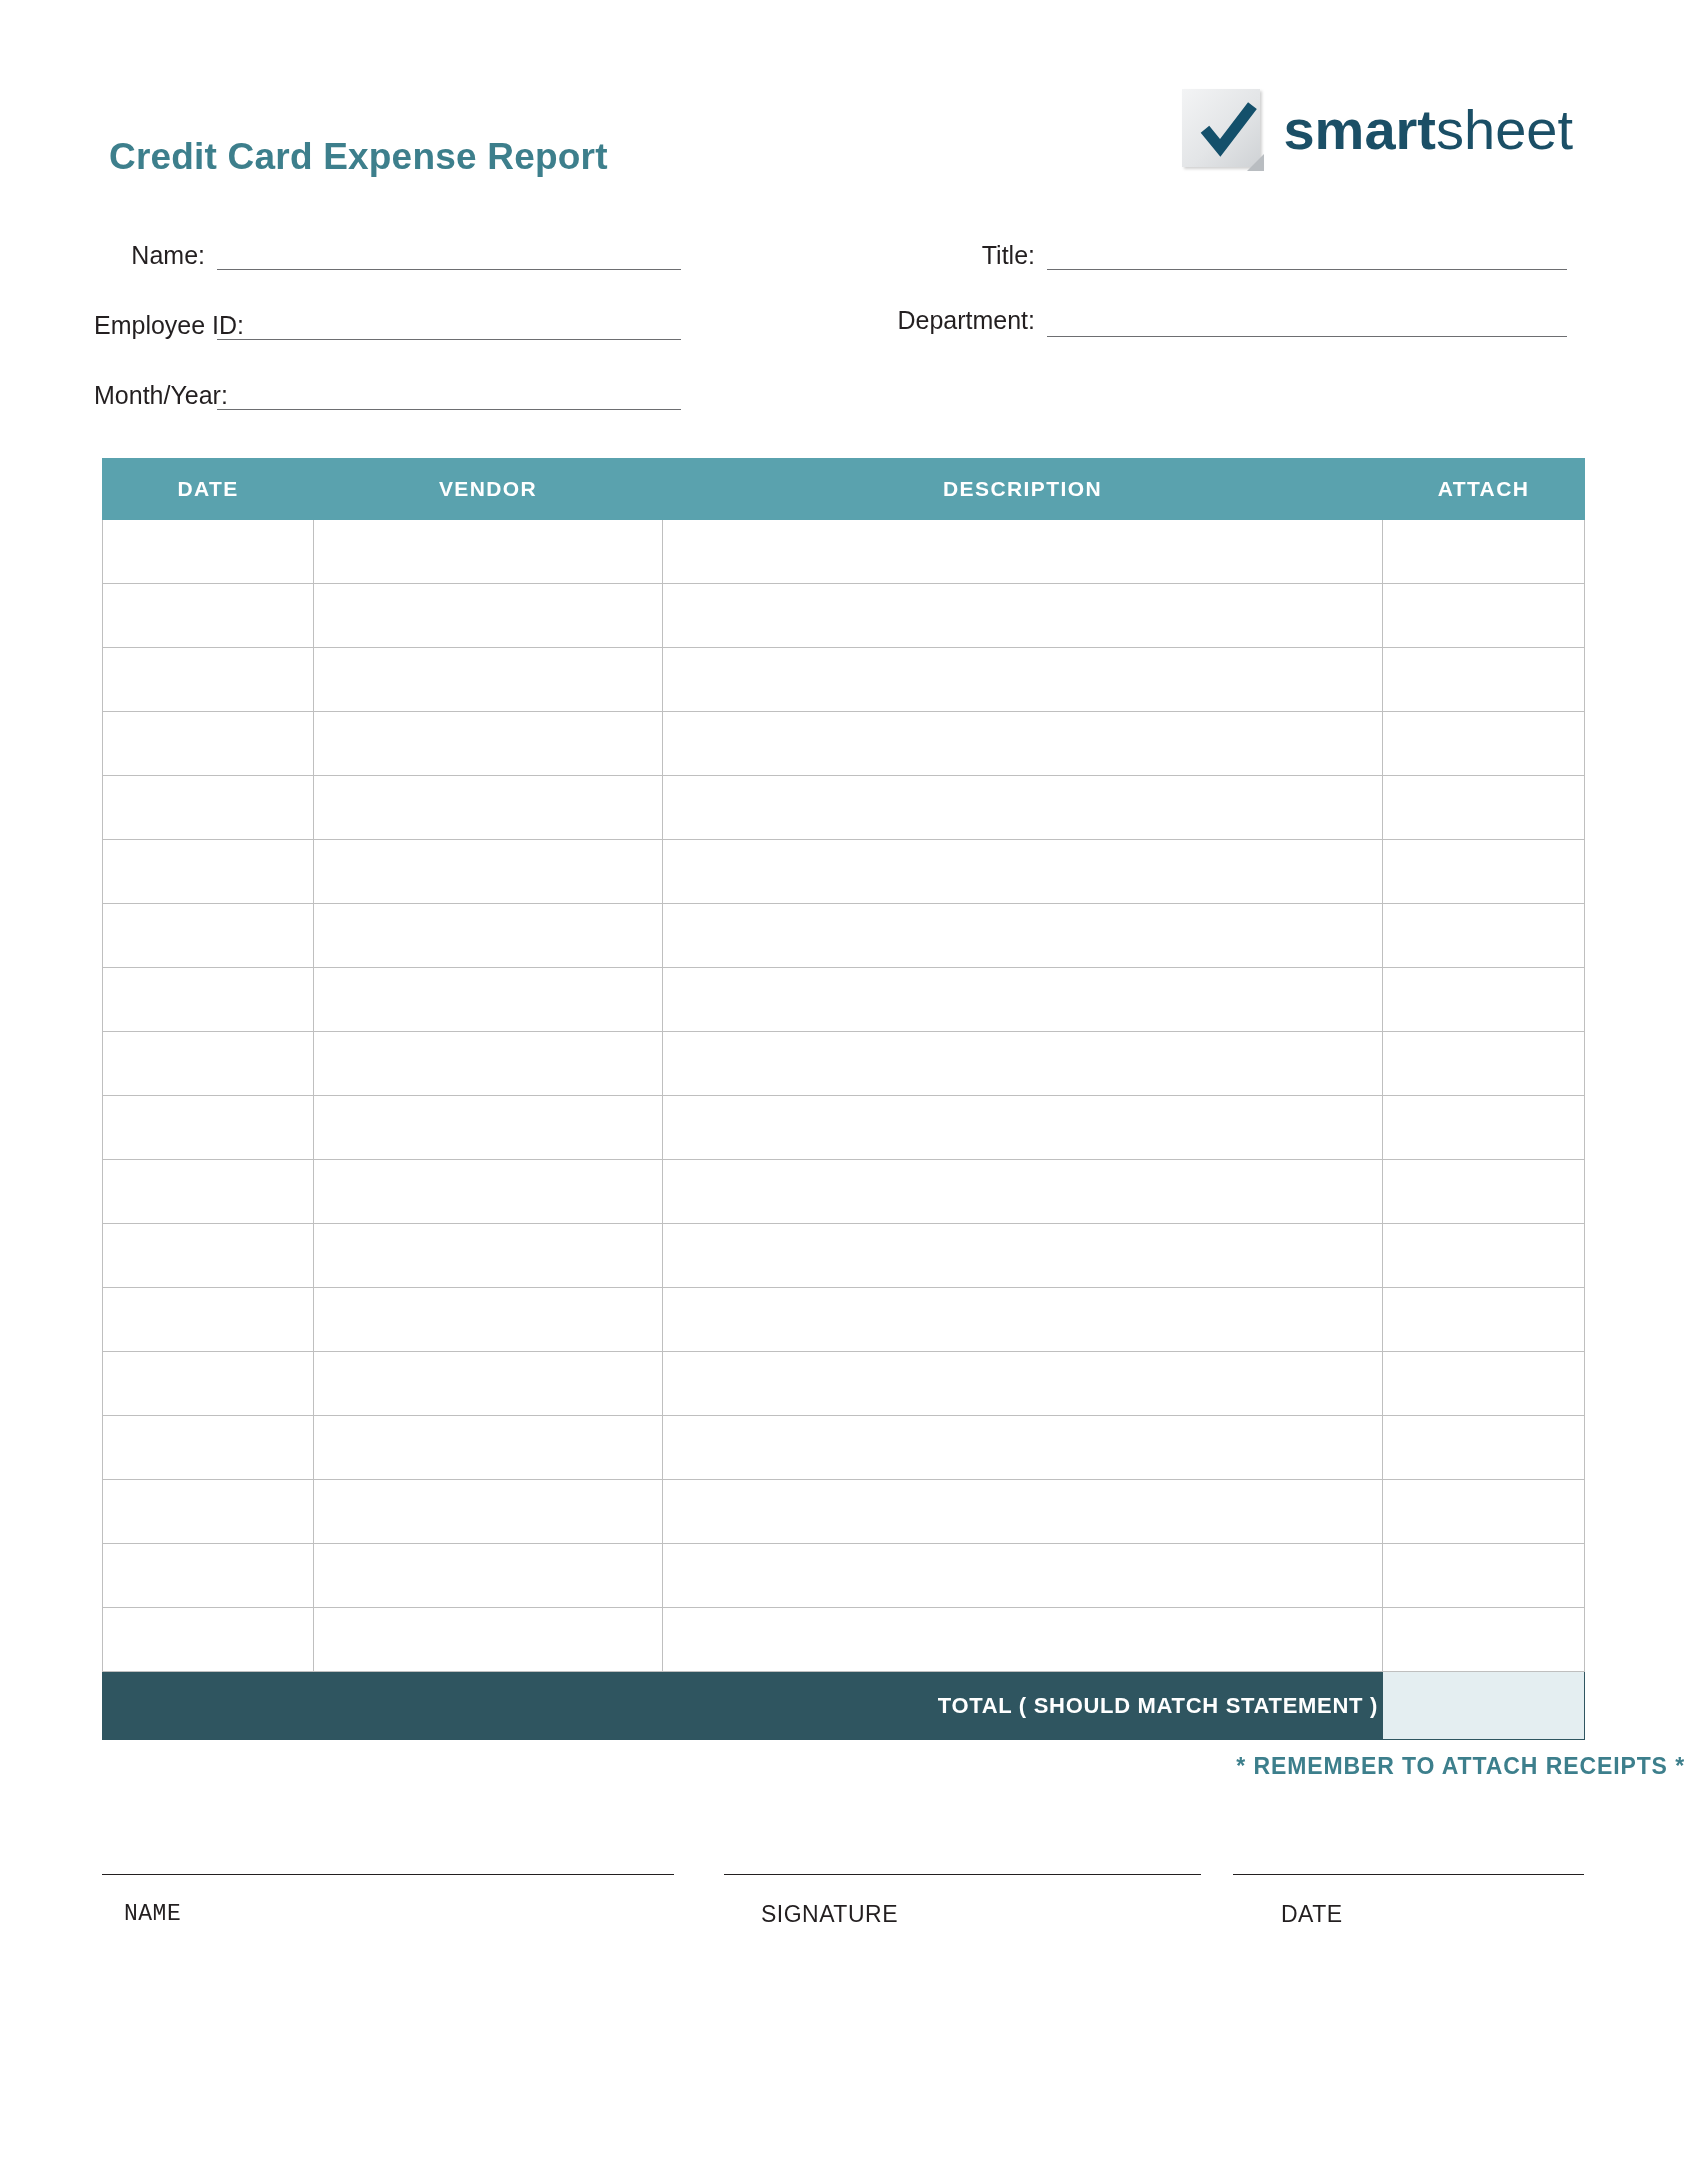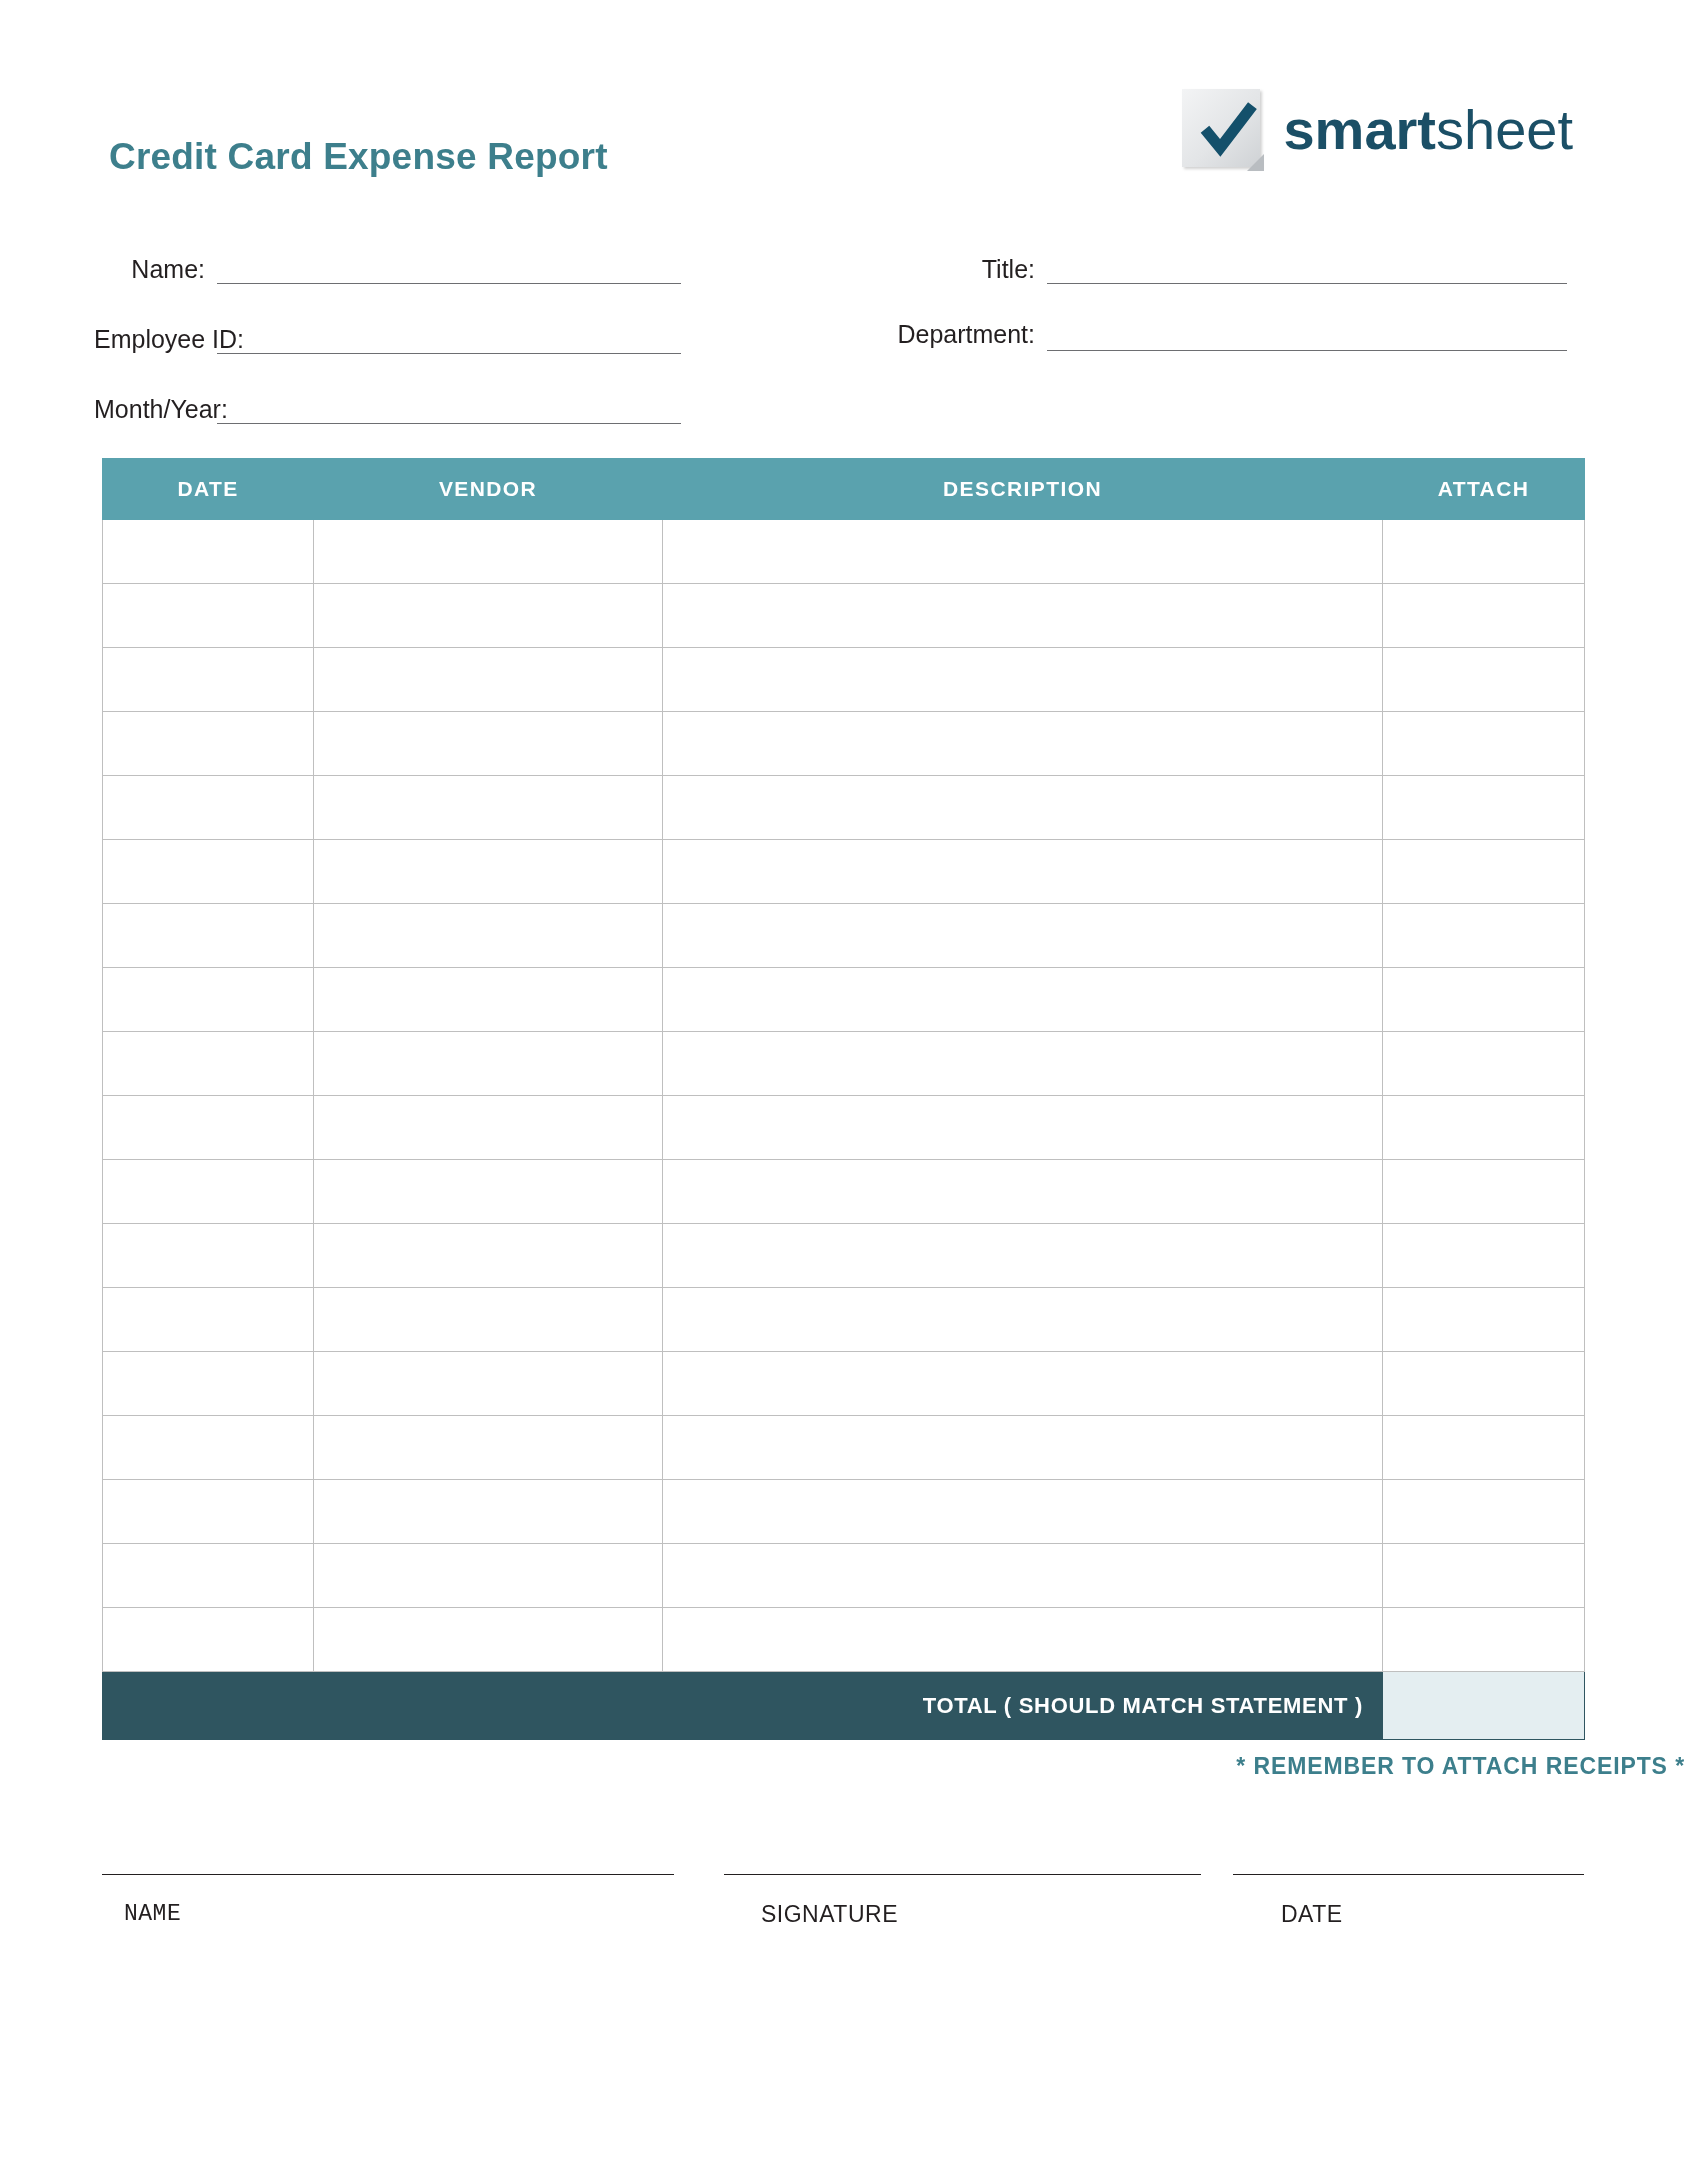--- a/index.html
+++ b/index.html
@@ -79,21 +79,21 @@
     line-height: 1;
     white-space: nowrap;
   }
   .logo-text .b { font-weight: bold; }
   .logo-text .l { font-weight: normal; }
 
   
   .fields {
     position: absolute;
     left: 0;
-    top: 245px;
+    top: 231px;
     width: 1595px;
     height: 196px;
   }
   .field {
     position: absolute;
     display: flex;
     align-items: flex-end;
     height: 39px;
   }
   .field .lbl {
@@ -177,21 +177,21 @@
     background: #2f5560;
     border: 0.9px solid #2f5560;
     height: 65px;
   }
   .total-row .total-label {
     color: #ffffff;
     font-size: 22px;
     font-weight: bold;
     letter-spacing: 0.7px;
     text-align: right;
-    padding-right: 19px;
+    padding-right: 4px;
     white-space: nowrap;
   }
   .total-row .total-amount {
     background: #e4eef1;
     border: 0.9px solid #2f5560;
   }
 
   
   .receipt-note {
     position: absolute;

